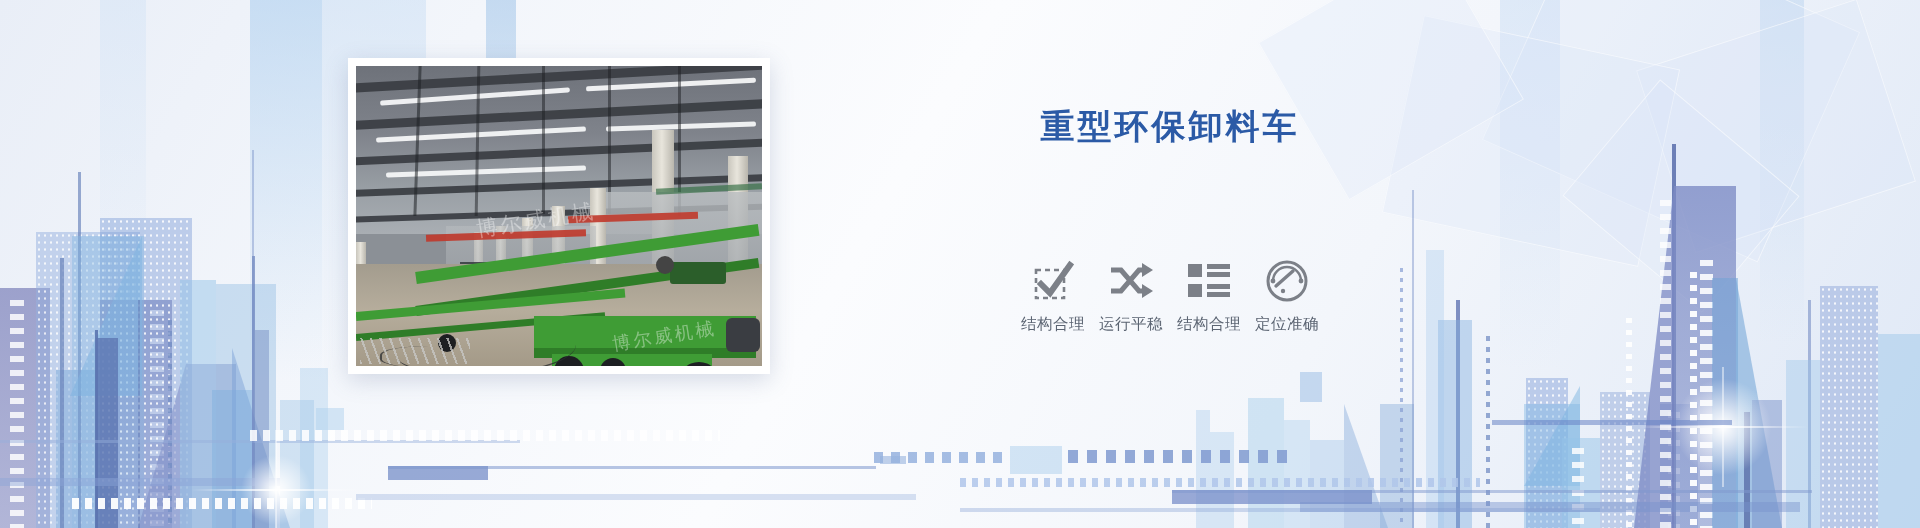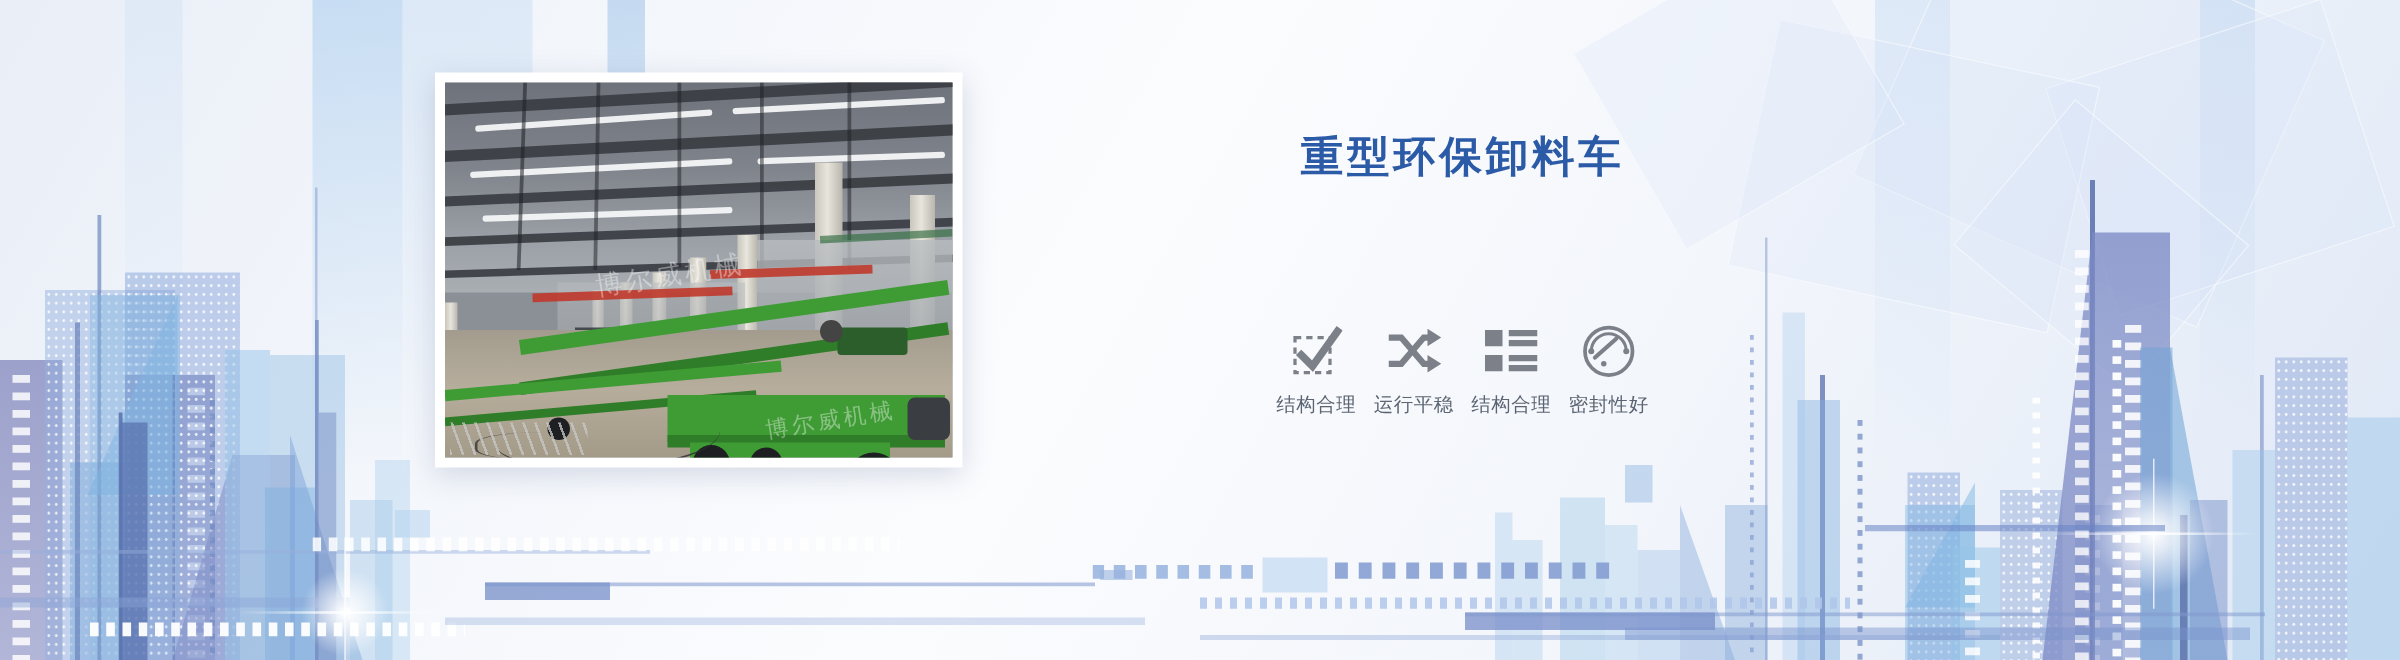--- a/index.html
+++ b/index.html
@@ -343,20 +343,20 @@
         <div class="ico">
           <svg width="44" height="44" viewBox="0 0 44 44">
             <circle cx="22" cy="22" r="19" fill="none" stroke="#7c8088" stroke-width="3"></circle>
             <path d="M8 22 A14 14 0 0 1 36 22" fill="none" stroke="#7c8088" stroke-width="2.4"></path>
             <path d="M11 27 L28 12" stroke="#7c8088" stroke-width="3.4" stroke-linecap="round"></path>
             <circle cx="8" cy="22" r="2.4" fill="#7c8088"></circle>
             <circle cx="36" cy="22" r="2.4" fill="#7c8088"></circle>
             <circle cx="18" cy="32" r="2.2" fill="#7c8088"></circle>
           </svg>
         </div>
-        <div class="lb">密封性好</div>
+        <div class="lb">定位准确</div>
       </div>
 
 
     </div>
   </div>
 
 </div>
 
 </body></html>

